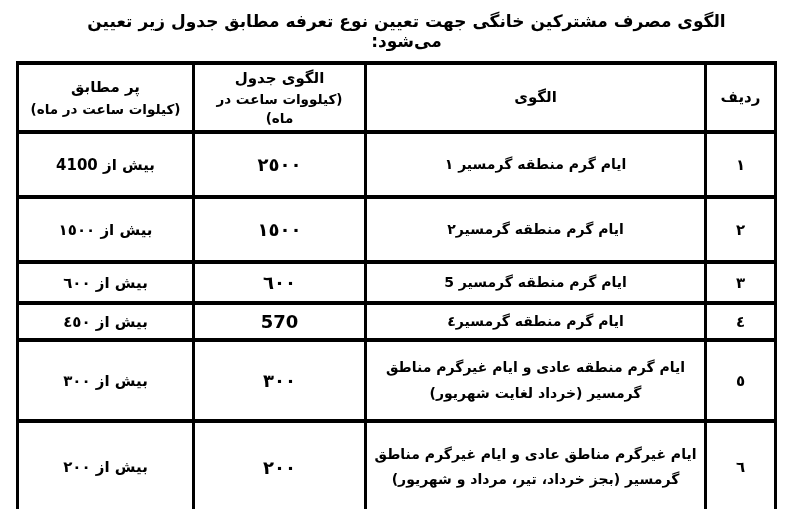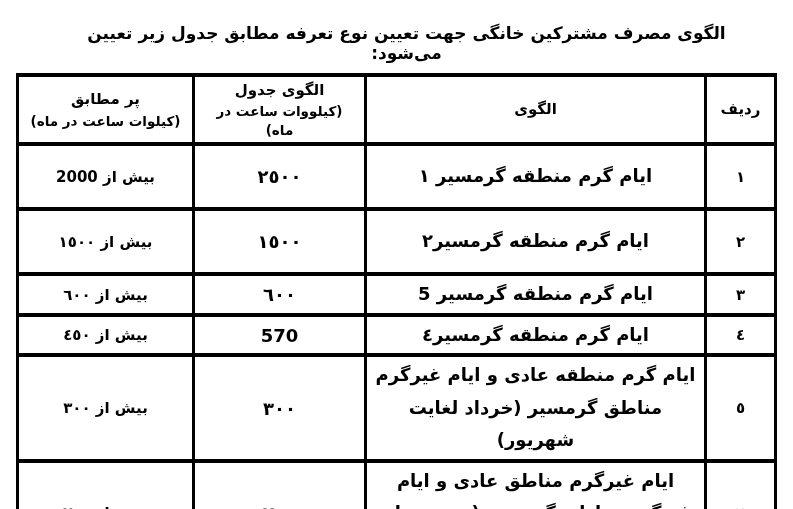--- a/index.html
+++ b/index.html
@@ -14,21 +14,20 @@
     direction: rtl;
     color: #000;
   }
   .page-title {
     text-align: center;
     font-weight: bold;
     font-size: 17px;
     padding: 11px 60px 8px 80px;
     color: #000;
     letter-spacing: 0px;
-    margin-top: 12px;
   }
   table.tariff-table {
     border-collapse: collapse;
     width: 758px;
     margin: 2px auto 0 auto;
     table-layout: fixed;
     direction: rtl;
   }
   .tariff-table th, .tariff-table td {
     border: 3px solid #000;
@@ -49,21 +48,21 @@
   tbody tr:nth-child(1) { height: 65px; }
   tbody tr:nth-child(2) { height: 65px; }
   tbody tr:nth-child(3) { height: 41px; }
   tbody tr:nth-child(4) { height: 37px; }
   tbody tr:nth-child(5) { height: 81px; }
   tbody tr:nth-child(6) { height: 92px; }
 
   .hdr-main { font-size: 15px; line-height: 1.55; }
   .hdr-sub  { font-size: 13.5px; line-height: 1.4; }
   .cell-radif   { font-size: 15px; }
-  .cell-region  { font-size: 18px; line-height: 1.8; padding: 2px 14px; }
+  .cell-region  { font-size: 14px; line-height: 1.8; padding: 2px 14px; }
   .cell-number  { font-size: 18px; }
   .cell-high    { font-size: 15px; }
 </style>
 </head>
 <body>
 
 <div class="page-title">الگوی مصرف مشترکین خانگی جهت تعیین نوع تعرفه مطابق جدول زیر تعیین می‌شود:</div>
 
 <table class="tariff-table">
   <colgroup>
@@ -88,21 +87,21 @@
         <div class="hdr-main">پر مطابق</div>
         <div class="hdr-sub">(کیلوات ساعت در ماه)</div>
       </th>
     </tr>
   </thead>
   <tbody>
       <tr>
     <td class="cell-radif">١</td>
     <td class="cell-region">ایام گرم منطقه گرمسیر ١</td>
     <td class="cell-number">٢٥٠٠</td>
-    <td class="cell-high">بیش از 2000</td>
+    <td class="cell-high">بیش از 4100</td>
   </tr>
       <tr>
     <td class="cell-radif">٢</td>
     <td class="cell-region">ایام گرم منطقه گرمسیر٢</td>
     <td class="cell-number">١٥٠٠</td>
     <td class="cell-high">بیش از ١٥٠٠</td>
   </tr>
       <tr>
     <td class="cell-radif">٣</td>
     <td class="cell-region">ایام گرم منطقه گرمسیر 5</td>

